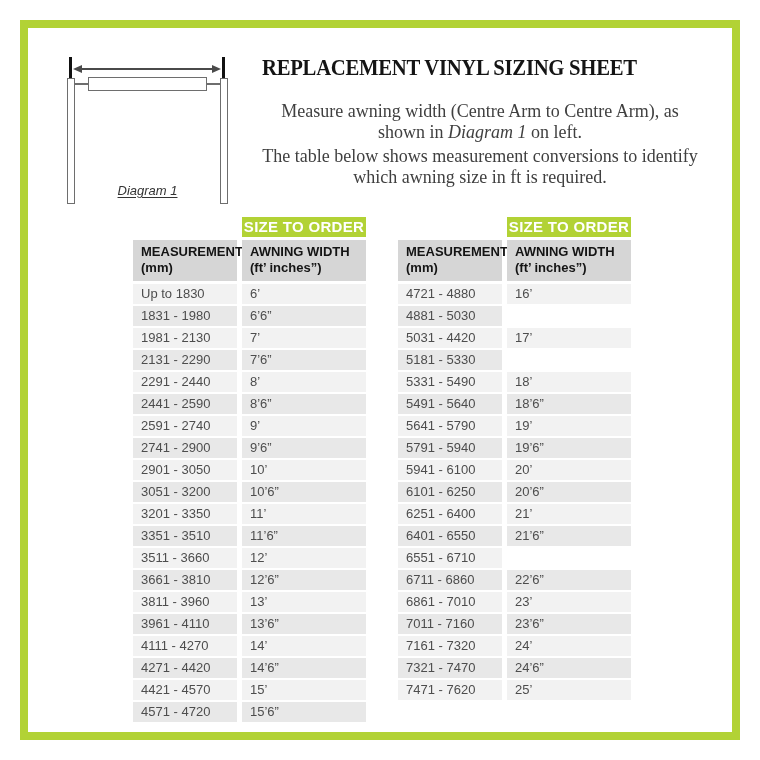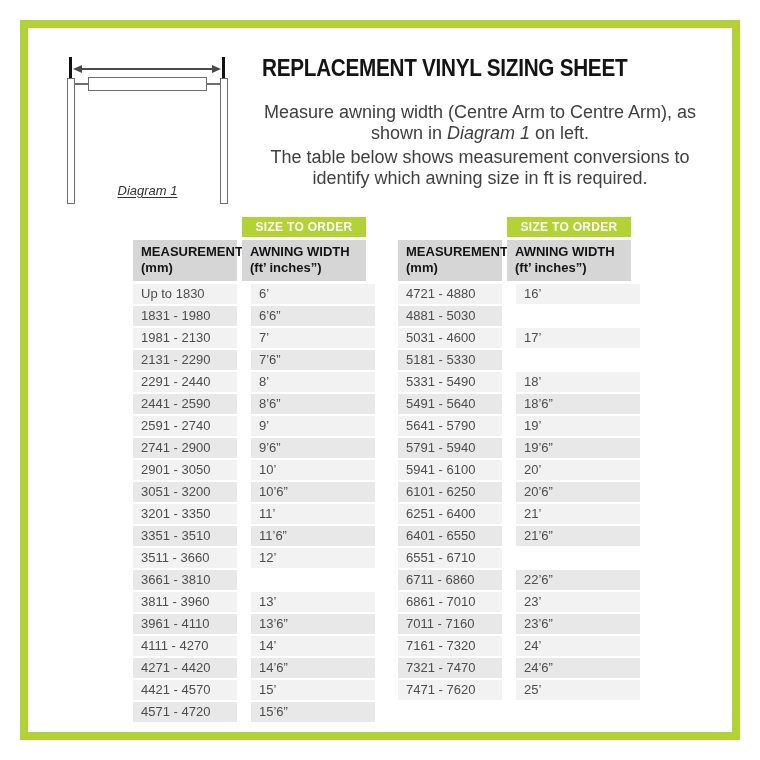--- a/index.html
+++ b/index.html
@@ -21,35 +21,35 @@
   .arrow-head.left  { left: 13px;  border-right: 9px solid #4a4a4a; }
   .arrow-head.right { left: 152px; border-left: 9px solid #4a4a4a; }
   .roller { position: absolute; left: 28px; top: 27px; width: 119px; height: 14px; background: #fff; border: 1.5px solid #6e6e6e; }
   .connector { position: absolute; top: 33px; height: 2px; background: #6e6e6e; }
   .connector.left  { left: 15px;  width: 13px; }
   .connector.right { left: 147px; width: 13px; }
   .diagram-caption { position: absolute; left: 0; top: 133px; width: 175px; text-align: center; font-size: 13px; font-style: italic; color: #333; }
   .diagram-caption span { text-decoration: underline; text-underline-offset: 2px; }
 
   
-  .content { position: absolute; left: 262px; top: 55px; width: 436px; }
+  .content { position: absolute; left: 262px; top: 55px; width: 436px; font-family: Liberation Serif, serif; }
   .content h1 { font-size: 23px; font-weight: bold; color: #141414; letter-spacing: -0.3px; white-space: nowrap; transform: scaleX(0.9); transform-origin: left center; }
   .content p { margin-top: 20px; font-size: 18px; line-height: 21px; color: #404040; text-align: center; }
   .content p + p { margin-top: 3px; }
   .content em { font-style: italic; }
 
   
   .sizing-table { position: absolute; top: 217px; width: 233px; }
   .sizing-table.left  { left: 133px; }
   .sizing-table.right { left: 398px; }
-  .band { margin-left: 109px; width: 124px; height: 20px; background: #b2d235; color: #ffffff; font-weight: bold; font-size: 12px; text-align: center; line-height: 20px; letter-spacing: 0.3px; margin-bottom: 3px; }
+  .band { margin-left: 109px; width: 124px; height: 20px; background: #b2d235; color: #ffffff; font-weight: bold; font-size: 15px; text-align: center; line-height: 20px; letter-spacing: 0.3px; margin-bottom: 3px; }
   .thead { display: grid; grid-template-columns: 104px 124px; column-gap: 5px; margin-bottom: 3px; }
   .th { background: #d6d6d6; height: 41px; padding: 4px 0 0 8px; font-weight: bold; font-size: 13px; line-height: 16px; color: #141414; }
   .th span { display: block; }
-  .tr { display: grid; grid-template-columns: 104px 124px; column-gap: 14px; margin-bottom: 2px; }
+  .tr { display: grid; grid-template-columns: 104px 124px; column-gap: 5px; margin-bottom: 2px; }
   .td { height: 20px; line-height: 20px; padding-left: 8px; font-size: 13px; color: #4d4d4d; }
   div.tr:nth-of-type(odd)  .td { background: #f2f2f2; }
   div.tr:nth-of-type(even) .td { background: #e8e8e8; }
 </style>
 </head>
 <body>
 
 <div class="frame"></div>
 
 <div class="diagram">
@@ -146,20 +146,21 @@
         <div class="td">11’6”</div>
       </div>
 
       <div class="tr">
         <div class="td">3511 - 3660</div>
         <div class="td">12’</div>
       </div>
 
       <div class="tr">
         <div class="td">3661 - 3810</div>
+        <div class="td">12’6”</div>
       </div>
 
       <div class="tr">
         <div class="td">3811 - 3960</div>
         <div class="td">13’</div>
       </div>
 
       <div class="tr">
         <div class="td">3961 - 4110</div>
         <div class="td">13’6”</div>
@@ -204,21 +205,21 @@
       <div class="tr">
         <div class="td">4721 - 4880</div>
         <div class="td">16’</div>
       </div>
 
       <div class="tr">
         <div class="td">4881 - 5030</div>
       </div>
 
       <div class="tr">
-        <div class="td">5031 - 4600</div>
+        <div class="td">5031 - 4420</div>
         <div class="td">17’</div>
       </div>
 
       <div class="tr">
         <div class="td">5181 - 5330</div>
       </div>
 
       <div class="tr">
         <div class="td">5331 - 5490</div>
         <div class="td">18’</div>

